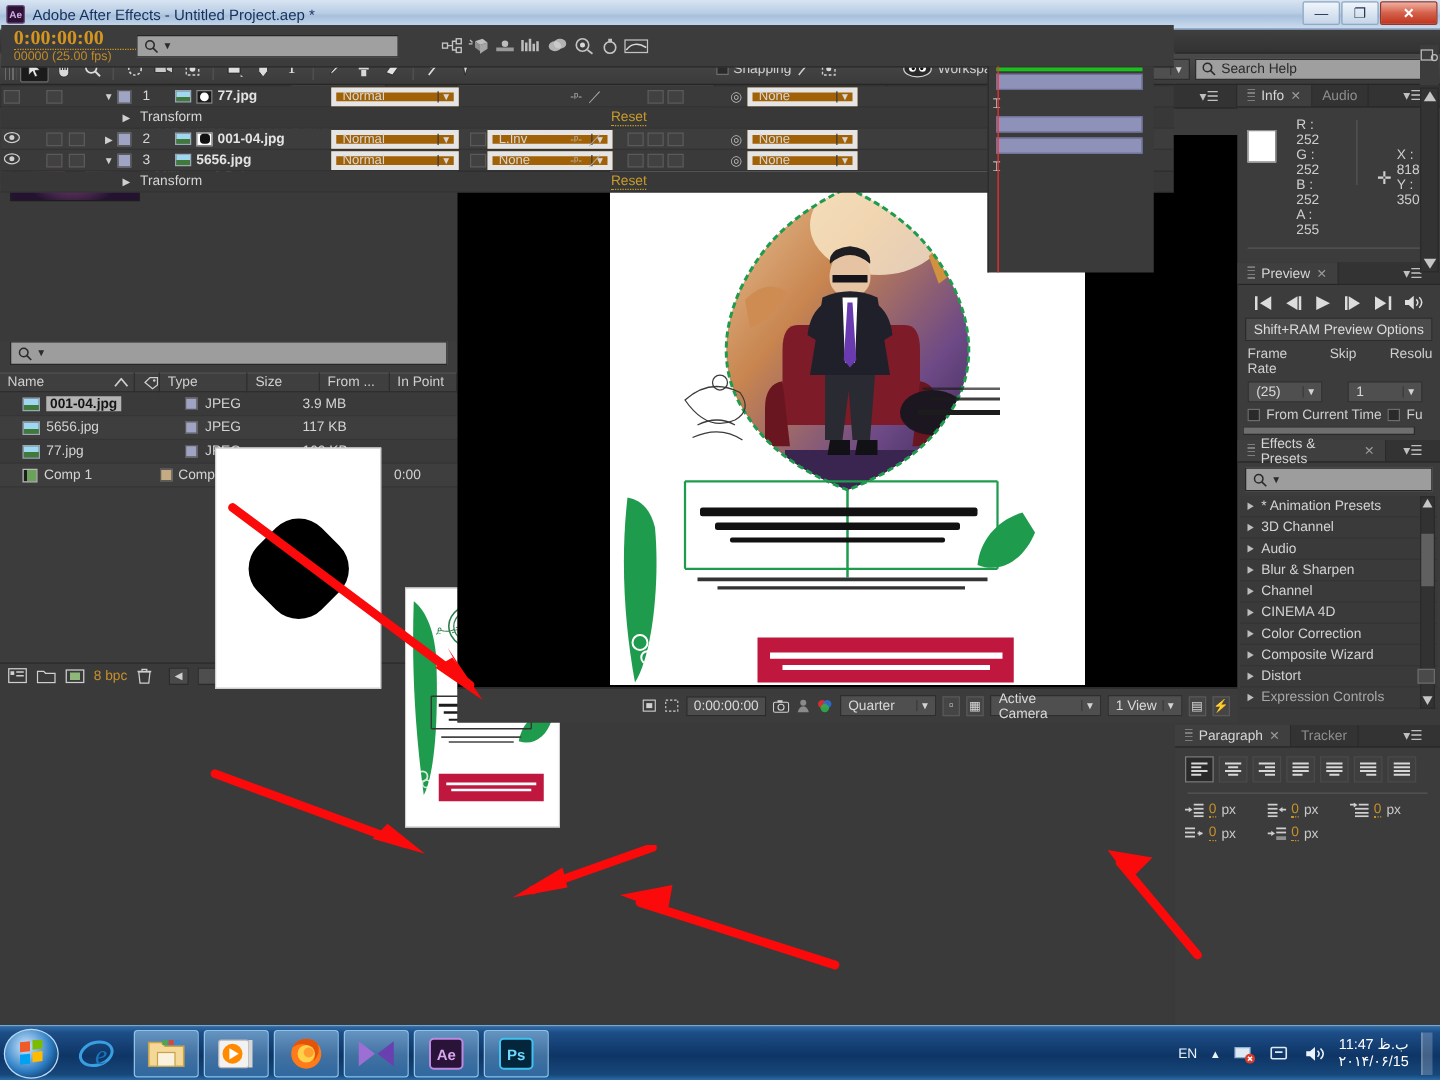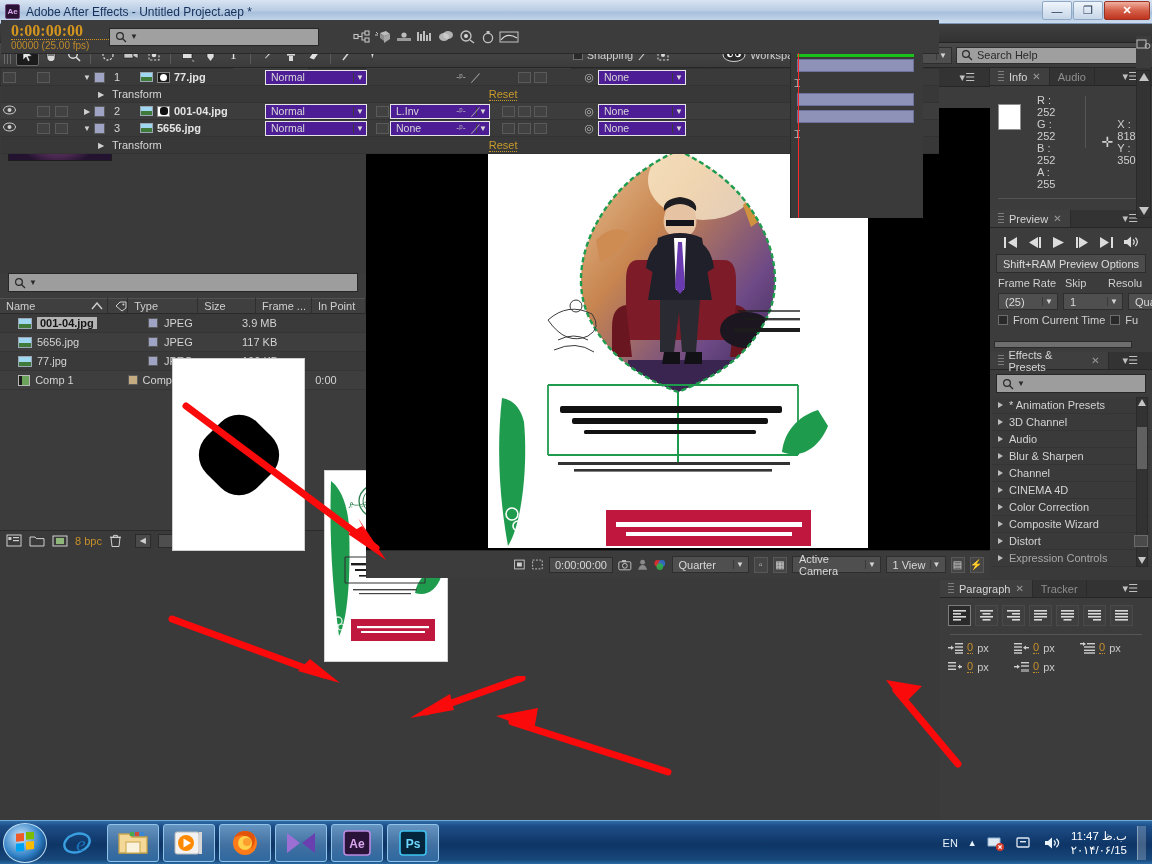--- a/index.html
+++ b/index.html
@@ -177,21 +177,21 @@
 
   
   #info { left:990px; top:68px; width:162px; height:142px; }
   .info-grid { display:flex; padding:8px 6px 0 8px; gap:16px; color:#cfcfcf; font-size:11px; }
   .info-sw { width:26px;height:26px;background:#fff;border:1px solid #8e8e8e; margin-top:10px;}
   .info-rule { height:1px; background:#555; margin:8px 8px 0 8px; }
   #preview { left:990px; top:210px; width:162px; height:142px; }
   .prev-btns { display:flex; align-items:center; justify-content:space-around; padding:7px 8px 5px 8px; color:#dcdcdc; }
   .ram-btn { margin:0 6px; height:19px; background:#4b4b4b; border:1px solid #2c2c2c;
              display:flex;align-items:center;padding-left:6px; color:#dcdcdc; font-size:11px; }
-  .prev-row { display:flex; padding:4px 6px 0 8px; gap:5px; font-size:11px; color:#cfcfcf; }
+  .prev-row { display:flex; padding:4px 6px 0 8px; gap:20px; font-size:11px; color:#cfcfcf; }
   #fx { left:990px; top:352px; width:162px; height:198px; }
   .fx-search { margin:4px 6px; height:19px; background:#9d9d9d; border:1px solid #272727;
                display:flex;align-items:center;padding-left:5px;gap:3px; }
   .fx-list { position:relative; background:#3a3a3a; margin:0 2px; }
   .fx-item { height:17px; display:flex; align-items:center; gap:6px; padding-left:6px;
              font-size:11px; color:#d3d3d3; border-bottom:1px solid #343434; }
   .tri { width:0;height:0;border-left:5px solid #bdbdbd;border-top:3.5px solid transparent;border-bottom:3.5px solid transparent;}
   .fx-scroll { position:absolute; right:2px; top:0; width:12px; height:100%; background:#323232;
                border:1px solid #2a2a2a; }
   .fx-thumbbar{ position:absolute; right:3px; top:30px; width:10px; height:42px; background:#606060; }
@@ -230,21 +230,21 @@
   .rtick { position:absolute; top:16px; font-size:10px; color:#bdbdbd; }
   .colhead { height:15px; background:#3f3f3f; border-bottom:1px solid #2a2a2a;
              display:flex; align-items:center; font-size:10.5px; color:#c2c2c2; }
   .lrow { height:17px; display:flex; align-items:center; font-size:11px; color:#d6d6d6;
           border-bottom:1px solid #333; background:#3a3a3a; }
   .lrow.alt { background:#3d3d3d; }
   .trow { height:17px; display:flex; align-items:center; font-size:11px; color:#c99b2b;
           border-bottom:1px solid #333; background:#383838; }
   .eye { width:17px; text-align:center; color:#cfcfcf; font-size:11px; }
   .cellbox { width:13px;height:11px;border:1px solid #5a5a5a;background:#414141;margin-right:2px; }
-  .modedrop { width:102px;height:15px;background:#4c1d95;border:1px solid #e5e5e5;
+  .modedrop { width:102px;height:15px;background:#a16207;border:4px solid #e5e5e5;
               display:flex;align-items:center;justify-content:space-between;
               color:#d7d7d7;font-size:10.5px;padding-left:5px;gap:28px; }
   .modedrop .a { width:13px;text-align:center;font-size:8px;border-left:1px solid #3a3a3a; }
   .lname { font-weight:bold; color:#e3e3e3; }
   .bar { position:absolute; left:6px; width:117px; height:13px; background:#8f92b8;
          border:1px solid #6e719b; }
   .playhead { position:absolute; left:7px; top:0; width:1px; height:100%; background:#ff2b2b; }
   .greenbar { position:absolute; left:6px; width:117px; height:3px; background:#19c21a; }
   .tl-footer { position:absolute; left:0; bottom:0; width:938px; height:21px; background:#3a3a3a;
                border-top:1px solid #2b2b2b; display:flex; align-items:center; gap:5px; padding-left:6px; }
@@ -462,21 +462,21 @@
           </svg>
       </div>
       <div class="col" style="width:22px;display:flex;align-items:center;justify-content:center">
         <svg width="12" height="11" viewBox="0 0 12 11">
             <path d="M1 5 L5 1 L11 1 L11 7 L7 10 Z" fill="none" stroke="#cfcfcf" stroke-width="1"></path>
             <circle cx="8.4" cy="3.4" r="1" fill="#cfcfcf"></circle>
           </svg>
       </div>
       <div class="col" style="width:78px">Type</div>
       <div class="col" style="width:64px">Size</div>
-      <div class="col" style="width:62px">Frame ...</div>
+      <div class="col" style="width:62px">From ...</div>
       <div class="col" style="width:60px">In Point</div>
     </div>
 
     <div class="rows">
       <div class="row">
         <span class="ficon"></span>
         <span class="name-cell"><span class="sel">001-04.jpg</span></span>
         <span style="width:22px;display:flex;justify-content:center">
             <span class="tagbox"></span>
           </span>

